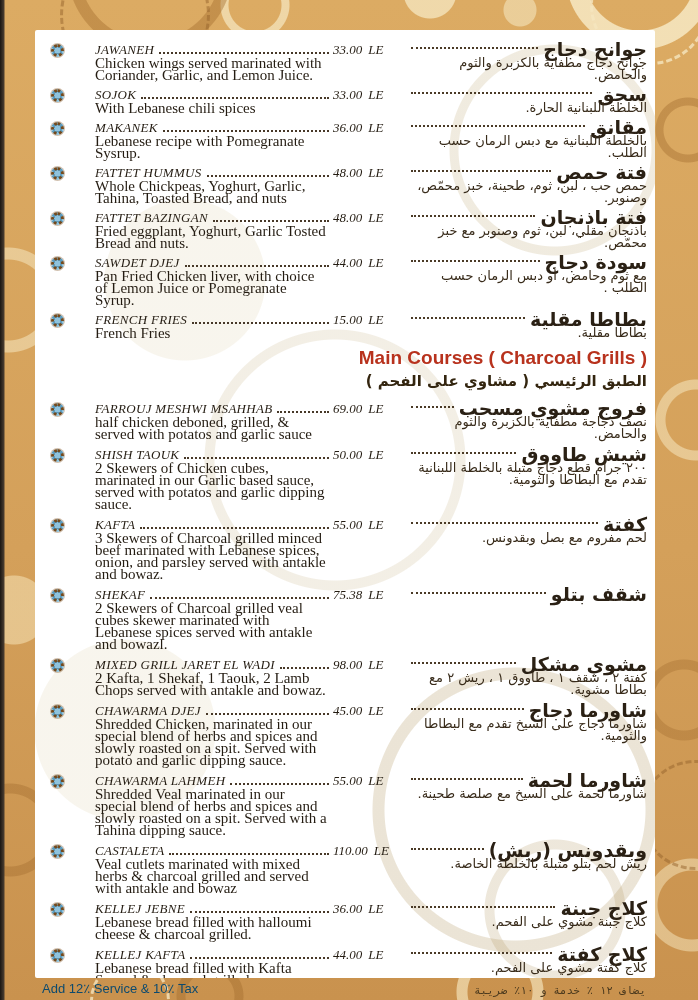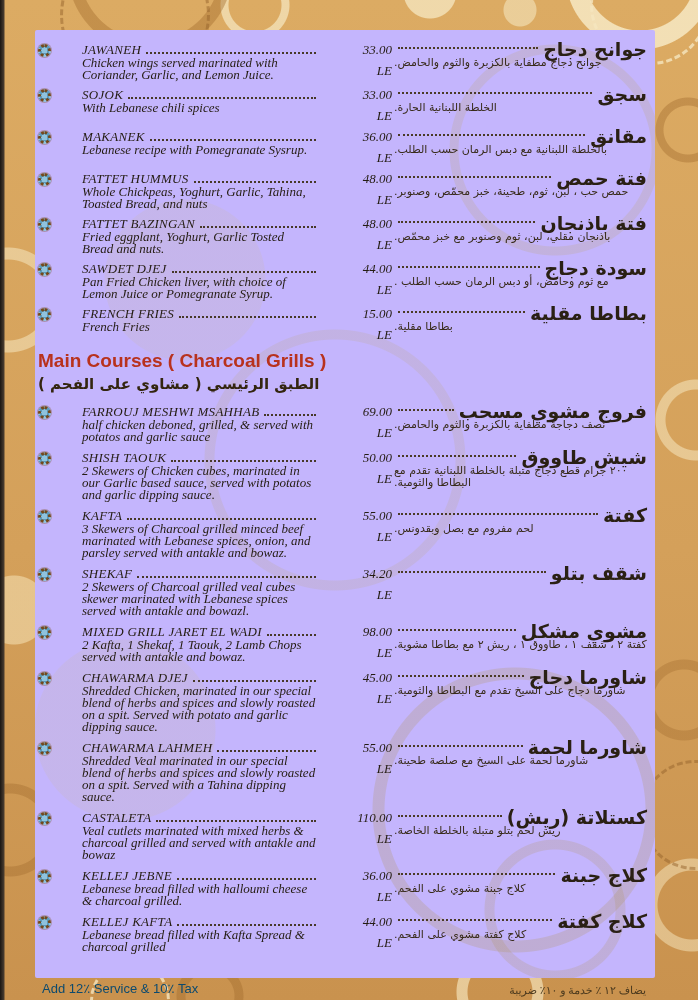--- a/index.html
+++ b/index.html
@@ -31,22 +31,22 @@
   }
   .ring { position:absolute; border-radius:50%; border:3px dashed rgba(150,100,45,.5); }
   .ring.light { border-color: rgba(246,230,192,.8); }
   .scan-edge {
     position:absolute; left:0; top:0; width:5px; height:100%;
     background:linear-gradient(90deg,#191512,#4a3d30 80%, rgba(74,61,48,0));
   }
   
   .panel {
     position:absolute; left:35px; top:30px; width:620px; height:948px;
-    background:#c4b5fd; border-radius:2px;
-    padding:12px 8px 0 3px; overflow:hidden;
+    background:#ffffff; border-radius:2px;
+    padding:12px 8px 0 16px; overflow:hidden;
   }
   .panel::before {
     content:""; position:absolute; inset:0; pointer-events:none;
     background-image:
       radial-gradient(circle at 520px 120px, transparent 96px, rgba(188,165,112,.22) 97px 105px, transparent 106px),
       radial-gradient(circle at 300px 430px, transparent 120px, rgba(188,165,112,.18) 121px 130px, transparent 131px),
       radial-gradient(circle at 150px 250px, rgba(205,185,130,.14) 0 80px, transparent 81px),
       radial-gradient(circle at 480px 780px, transparent 130px, rgba(176,148,92,.25) 131px 142px, transparent 143px),
       radial-gradient(circle at 520px 880px, transparent 60px, rgba(176,148,92,.22) 61px 70px, transparent 71px),
       radial-gradient(circle at 90px 700px, rgba(205,185,130,.14) 0 90px, transparent 91px);
@@ -66,53 +66,53 @@
     border:3px dotted #74491b;
     box-shadow:0 0 0 1px rgba(122,78,28,.35);
   }
   .en-line { display:flex; align-items:baseline; }
   .en-name {
     font-style:italic; font-size:13px; line-height:15px; color:#241c12;
     letter-spacing:.3px; white-space:nowrap;
   }
   .dots { flex:1; min-width:8px; border-bottom:2px dotted #473828; margin:0 4px 3px 5px; }
   .en-desc {
-    font-style:italic; font-size:13px; line-height:12px; color:#241c12; padding-right:4px;
-  }
-  .price-col { display:flex; gap:6px; align-items:flex-end; font-style:italic;
-    font-size:13px; line-height:15px; color:#241c12; white-space:nowrap;flex-direction:column; }
+    font-size:15px; line-height:12px; color:#241c12; padding-right:4px;
+  }
+  .price-col { display:flex; gap:6px; align-items:flex-start; font-style:italic;
+    font-size:13px; line-height:15px; color:#241c12; white-space:nowrap; }
   .ar-col { direction:rtl; padding-left:2px; }
   .ar-line { display:flex; align-items:center; }
   .ar-name {
     font-family:"DejaVu Sans", sans-serif; font-weight:bold;
     font-size:19px; line-height:15px; color:#2a2014; white-space:nowrap;
   }
   .ar-dots { margin:0 5px 3px 4px; border-bottom-color:#4a3a26; }
   .ar-desc {
-    font-family:"DejaVu Sans", sans-serif; font-size:11px; line-height:12px;
-    color:#382b1a; text-align:left;
+    font-family:"DejaVu Sans", sans-serif; font-size:13px; line-height:12px;
+    color:#382b1a; text-align:right;
   }
   
-  .section-header { text-align:left; margin:8px 0 10px 0; }
+  .section-header { text-align:right; margin:8px 0 10px 0; }
   .hdr-en {
     font-family:"Liberation Sans", sans-serif; font-weight:bold;
     font-size:19px; line-height:22px; color:#b8321d;
   }
   .hdr-ar {
     font-family:"DejaVu Sans", sans-serif; font-weight:bold;
     font-size:15px; line-height:20px; color:#33250f; margin-top:2px;
   }
   
   .footer-en {
     position:absolute; left:42px; bottom:4px;
     font-family:"Liberation Sans", sans-serif; font-size:13px; color:#0c4a6e;
   }
   .footer-ar {
     position:absolute; right:52px; bottom:3px;
-    font-family:Liberation Serif, serif; font-size:11px; color:#4c3a1e;
+    font-family:Liberation Mono, monospace; font-size:11px; color:#4c3a1e;
   }
 </style>
 </head>
 <body>
 
 <div class="bg"></div>
 <div class="ring" style="left:60px; top:-60px; width:150px; height:150px;"></div>
 <div class="ring light" style="left:590px; top:-55px; width:120px; height:120px;"></div>
 <div class="ring" style="left:640px; top:760px; width:110px; height:110px;"></div>
 <div class="ring light" style="left:90px; top:960px; width:80px; height:80px;"></div>
@@ -373,21 +373,21 @@
       <span class="medallion"></span>
     </div>
     <div class="en-col">
       <div class="en-line">
         <span class="en-name">SHEKAF</span>
         <span class="dots"></span>
       </div>
       <div class="en-desc">2 Skewers of Charcoal grilled veal cubes skewer marinated with Lebanese spices  served with antakle and bowazl.</div>
     </div>
     <div class="price-col">
-      <span class="price-val">34.20</span>
+      <span class="price-val">75.38</span>
       <span class="price-cur">LE</span>
     </div>
     <div class="ar-col">
       <div class="ar-line">
         <span class="ar-name">شقف بتلو</span>
         <span class="dots ar-dots"></span>
       </div>
     </div>
   </div>
 
@@ -473,21 +473,21 @@
         <span class="dots"></span>
       </div>
       <div class="en-desc">Veal cutlets marinated with mixed herbs &amp; charcoal grilled and  served with antakle and bowaz</div>
     </div>
     <div class="price-col">
       <span class="price-val">110.00</span>
       <span class="price-cur">LE</span>
     </div>
     <div class="ar-col">
       <div class="ar-line">
-        <span class="ar-name">كستلاتة (ريش)</span>
+        <span class="ar-name">وبقدونس (ريش)</span>
         <span class="dots ar-dots"></span>
       </div>
       <div class="ar-desc">ريش لحم بتلو متبلة بالخلطة الخاصة.</div>
     </div>
   </div>
 
   <div class="item">
     <div class="ic-col">
       <span class="medallion"></span>
     </div>

